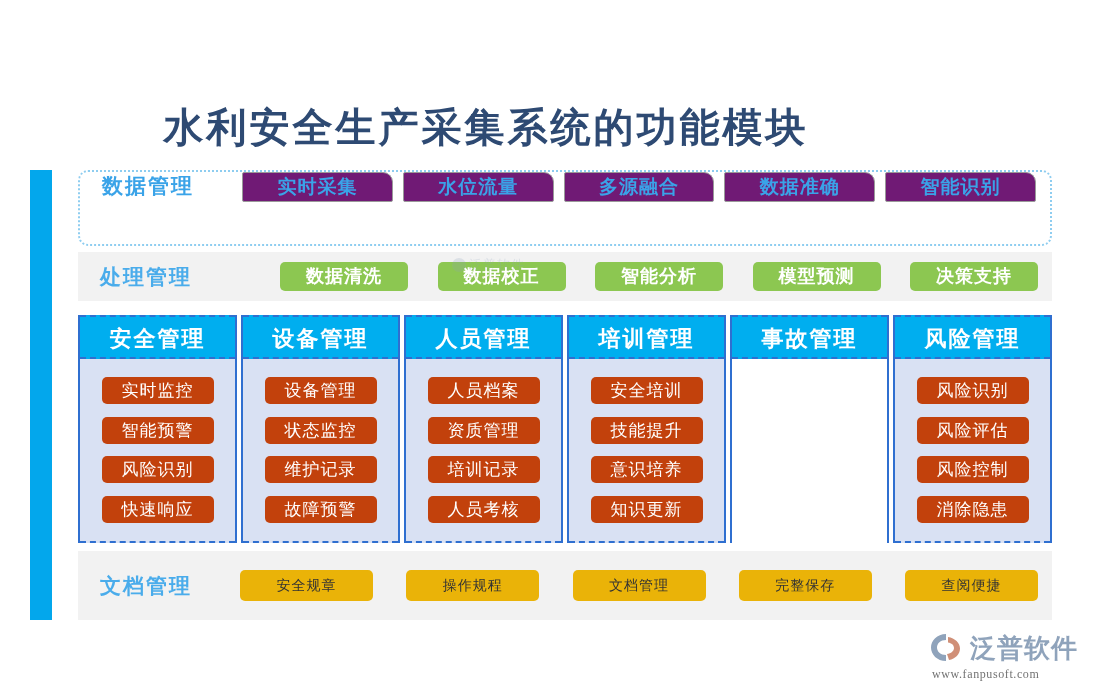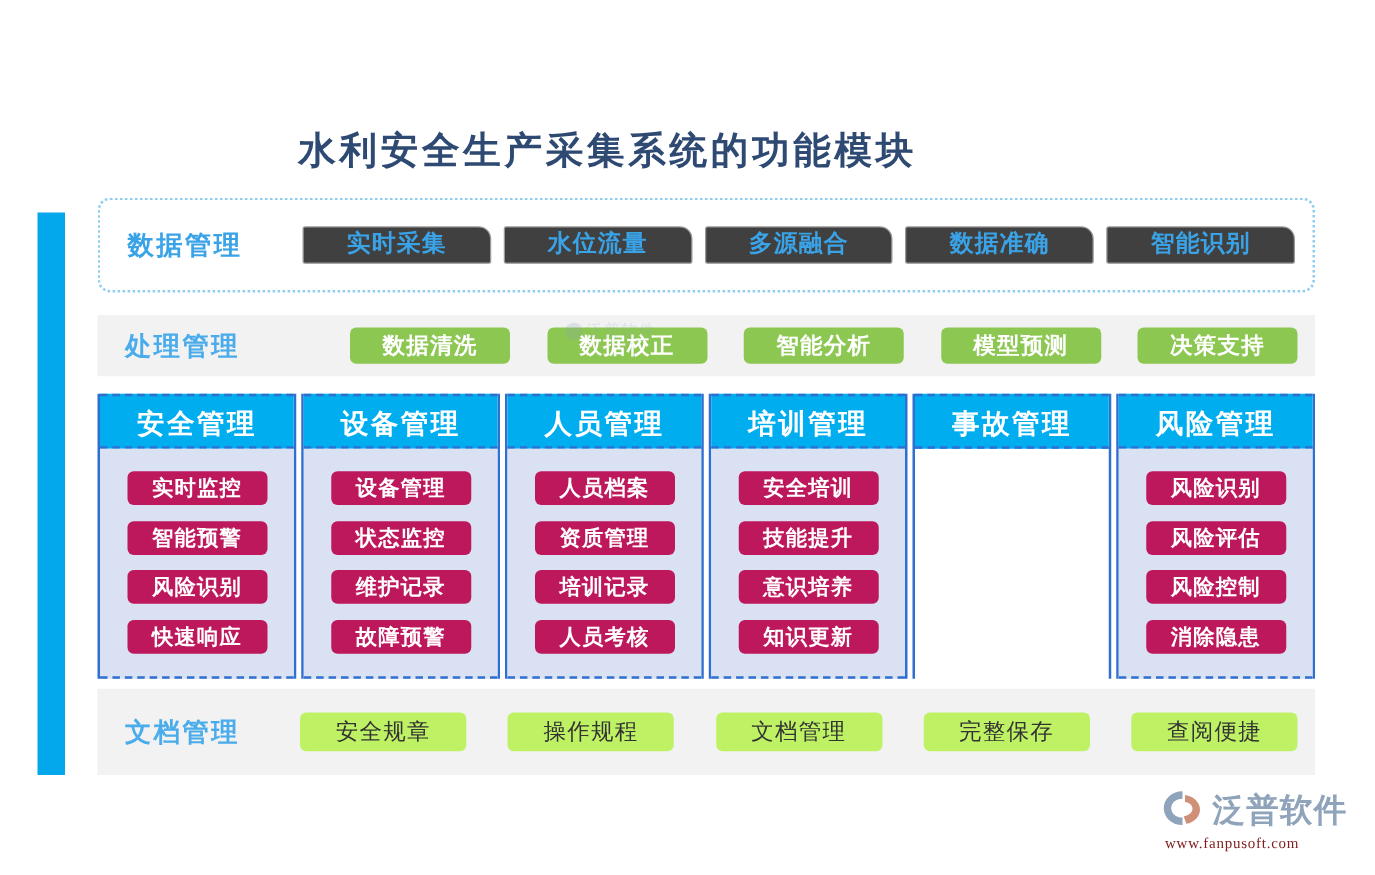--- a/index.html
+++ b/index.html
@@ -15,50 +15,50 @@
     overflow: hidden;
   }
 
   
   .page-title {
     position: absolute;
     top: 100px;
     left: 0;
     width: 972px;
     text-align: center;
-    font-size: 30px;
+    font-size: 40px;
     font-weight: bold;
     color: #2e4a73;
     letter-spacing: 3px;
     font-family: "Liberation Serif", "DejaVu Serif", serif;
   }
 
   
   .left-bar {
     position: absolute;
     left: 30px;
     top: 170px;
     width: 22px;
     height: 450px;
     background: #03A7EC;
   }
 
   
   .row-data {
     position: absolute;
     left: 78px;
-    top: 158px;
+    top: 170px;
     width: 974px;
     height: 76px;
     box-sizing: border-box;
     background: #ffffff;
     border: 2px dotted #8ecdf0;
     border-radius: 10px;
     display: flex;
-    align-items: center;
+    align-items: flex-start;
     padding: 0 14px;
   }
   .row-data .row-label {
     font-size: 21px;
     font-weight: bold;
     color: #3aa3e8;
     letter-spacing: 2px;
     width: 140px;
     flex: 0 0 140px;
     text-align: left;
@@ -70,21 +70,21 @@
     justify-content: space-between;
     gap: 10px;
   }
   .chip-outline {
     flex: 1;
     height: 30px;
     line-height: 28px;
     text-align: center;
     border: 1px solid #9a9a9a;
     border-radius: 2px 10px 2px 2px;
-    background: #404040;
+    background: #701a75;
     color: #3aa3e8;
     font-size: 19px;
     font-weight: bold;
     letter-spacing: 1px;
     box-sizing: border-box;
   }
 
   
   .row-process {
     position: absolute;
@@ -167,25 +167,25 @@
     justify-content: space-evenly;
     align-items: center;
     padding: 6px 0;
     box-sizing: border-box;
   }
   .cell-green {
     width: 112px;
     height: 27px;
     line-height: 27px;
     text-align: center;
-    background: #be185d;
+    background: #c2410c;
     border-radius: 5px;
     color: #ffffff;
     font-size: 17px;
-    font-weight: bold;
+    font-weight: normal;
     letter-spacing: 1px;
   }
 
   
   .row-doc {
     position: absolute;
     left: 78px;
     top: 551px;
     width: 974px;
     height: 69px;
@@ -207,24 +207,24 @@
   .row-doc .chips {
     display: flex;
     flex: 1;
     justify-content: space-between;
   }
   .chip-white {
     width: 133px;
     height: 31px;
     line-height: 31px;
     text-align: center;
-    background: #bef264;
+    background: #eab308;
     border-radius: 5px;
     color: #333333;
-    font-size: 18px;
+    font-size: 14px;
     letter-spacing: 1px;
   }
 
   
   .watermark {
     position: absolute;
     left: 452px;
     top: 256px;
     opacity: 0.22;
     pointer-events: none;
@@ -270,21 +270,21 @@
   }
   .brand-name {
     font-size: 26px;
     font-weight: bold;
     color: #8fa3bb;
     letter-spacing: 1px;
     font-family: "Liberation Serif", "DejaVu Serif", serif;
   }
   .brand-url {
     font-size: 12px;
-    color: #7f1d1d;
+    color: #737373;
     letter-spacing: 0.6px;
     margin-top: 1px;
     margin-left: 2px;
     font-family: "Liberation Serif", "DejaVu Serif", serif;
   }
 </style>
 </head>
 <body>
 
 <div class="page-title">水利安全生产采集系统的功能模块</div>

